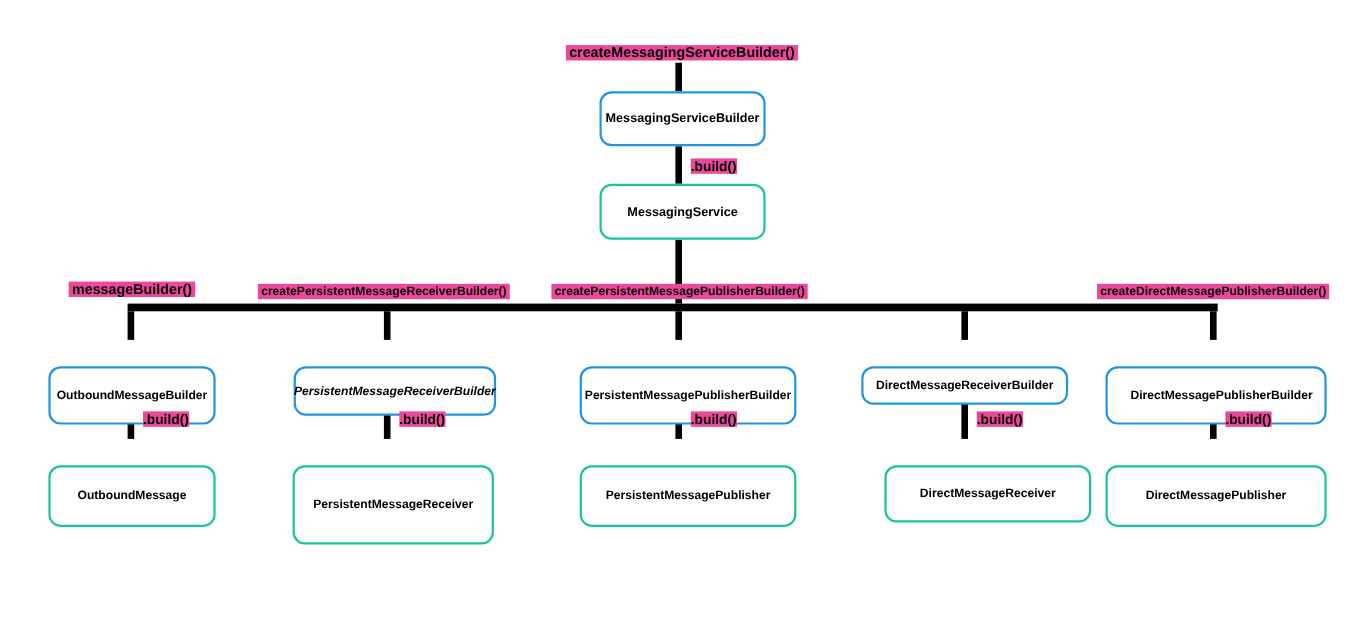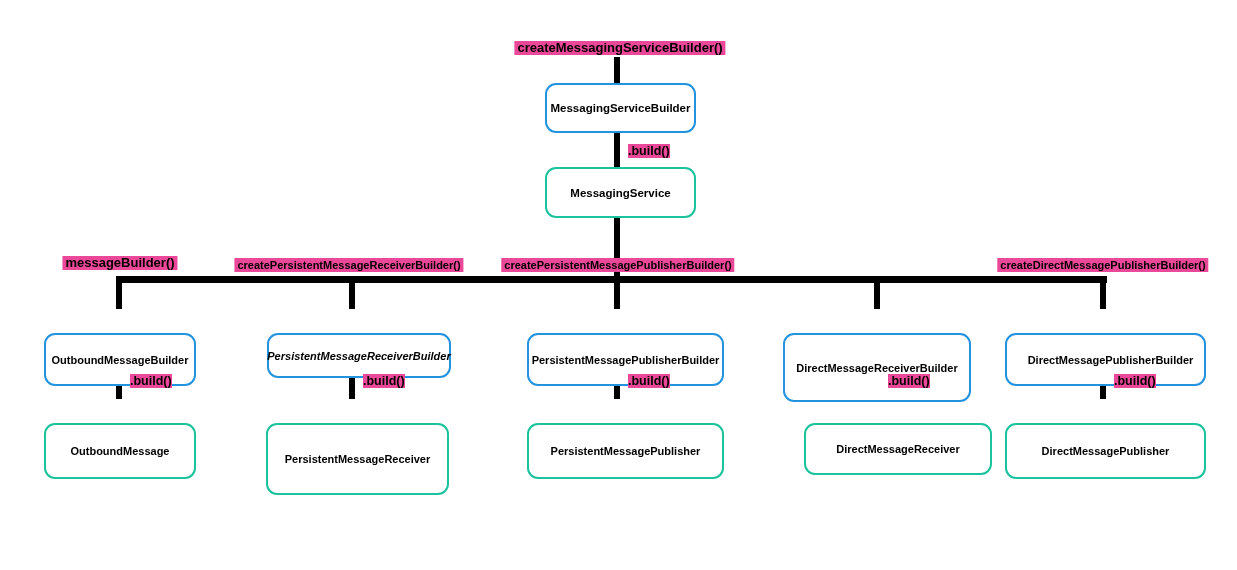--- a/index.html
+++ b/index.html
@@ -112,21 +112,21 @@
 
   <div class="lbl factory-lbl" style="left:618px; top:258px;">createPersistentMessagePublisherBuilder()</div>
   <div class="node builder branch-node" style="left:527px; top:309px; width:197px; height:53px;">
     <span>PersistentMessagePublisherBuilder</span>
   </div>
   <div class="lbl build-lbl" style="left:628px; top:374px;">.build()</div>
   <div class="node product branch-node" style="left:527px; top:399px; width:197px; height:56px;">
     <span>PersistentMessagePublisher</span>
   </div>
 
-  <div class="node builder branch-node" style="left:783px; top:309px; width:188px; height:69px;">
+  <div class="node builder branch-node" style="left:783px; top:309px; width:188px; height:35px;">
     <span>DirectMessageReceiverBuilder</span>
   </div>
   <div class="lbl build-lbl" style="left:888px; top:374px;">.build()</div>
   <div class="node product branch-node" style="left:804px; top:399px; width:188px; height:52px;">
     <span>DirectMessageReceiver</span>
   </div>
 
   <div class="lbl factory-lbl" style="left:1103px; top:258px;">createDirectMessagePublisherBuilder()</div>
   <div class="node builder branch-node" style="left:1005px; top:309px; width:201px; height:53px;padding-left:10px;">
     <span>DirectMessagePublisherBuilder</span>

